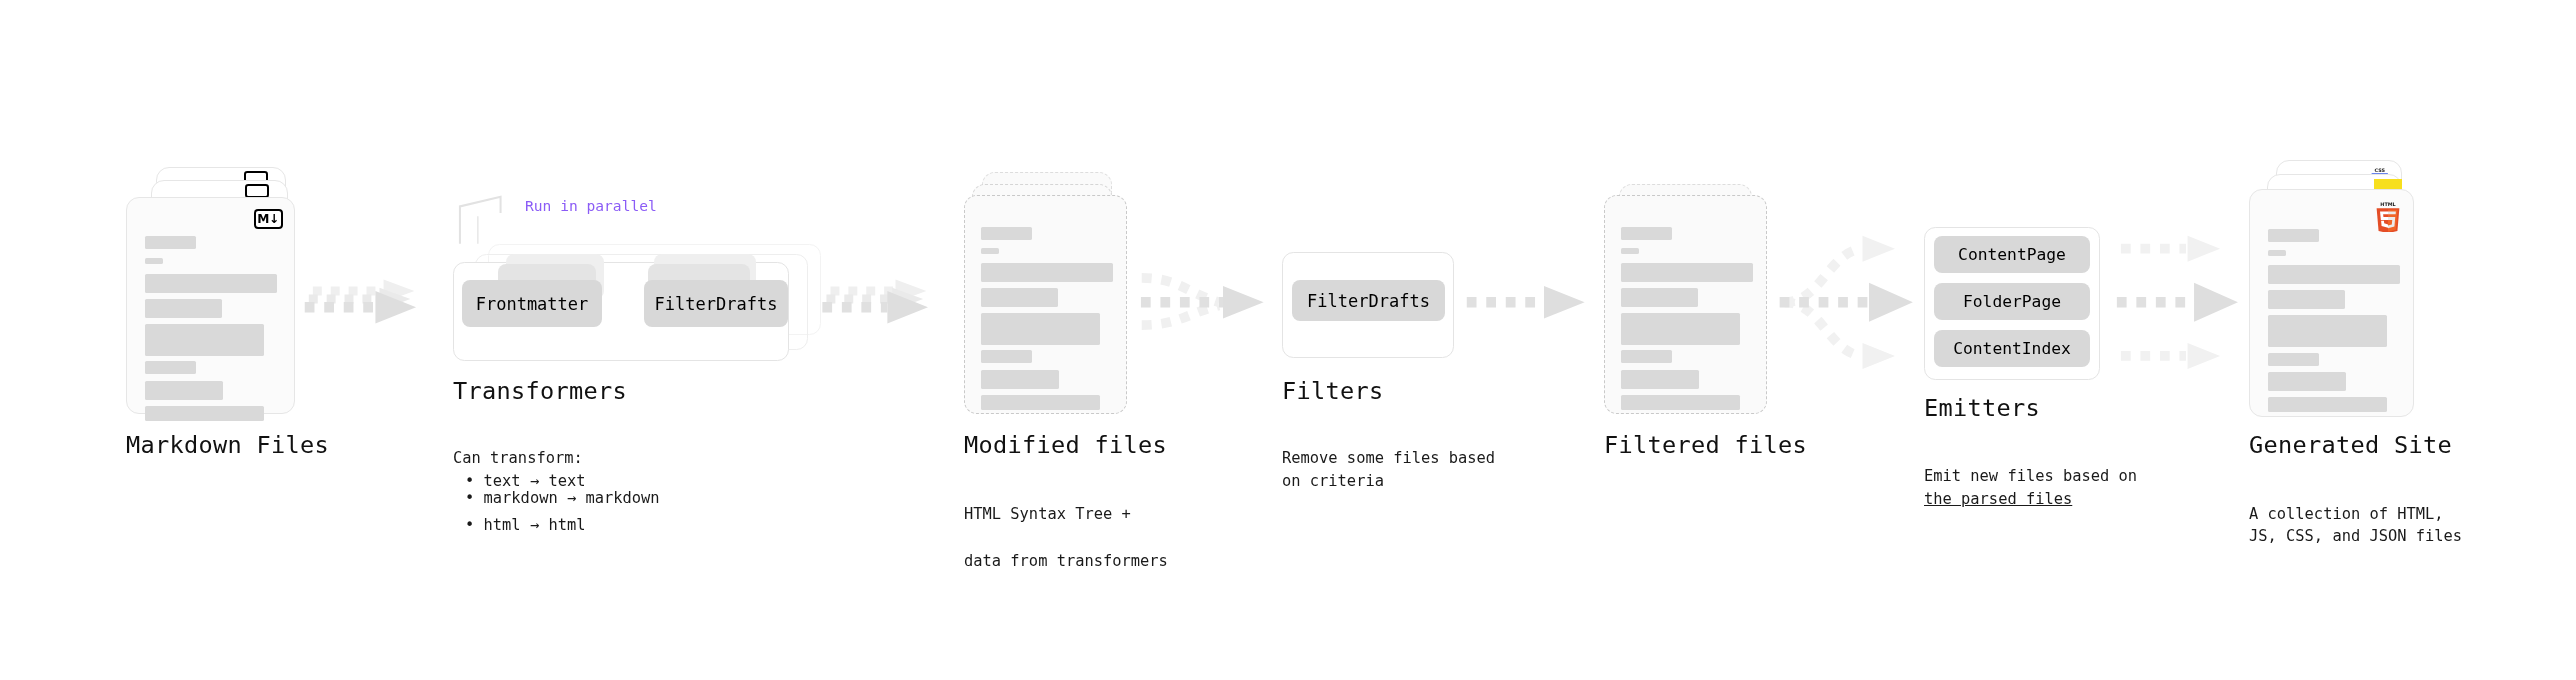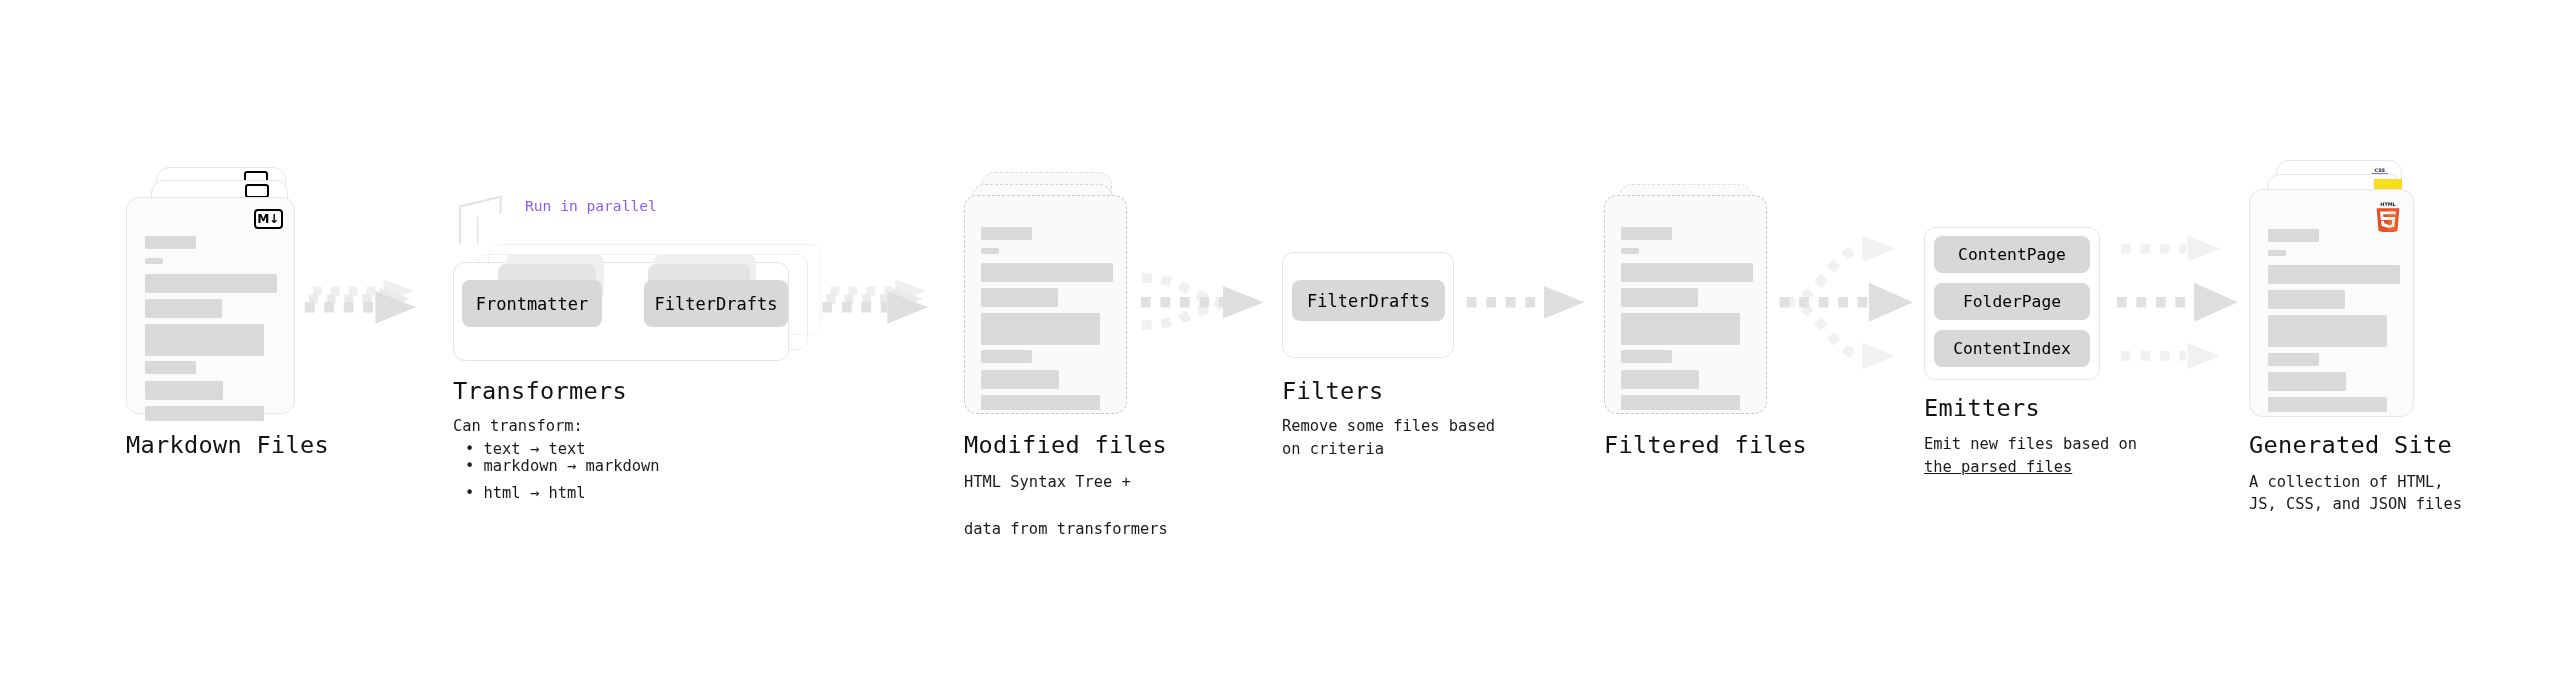--- a/index.html
+++ b/index.html
@@ -32,20 +32,21 @@
     color: #111111;
     white-space: nowrap;
   }
   .stage-desc {
     position: absolute;
     font-family: "DejaVu Sans Mono", "Liberation Mono", monospace;
     font-size: 15.4px;
     line-height: 23px;
     color: #1a1a1a;
     white-space: pre;
+    margin-top: 32px;
   }
 
   
   .doc-card {
     position: absolute;
     background: #fbfbfb;
     border: 1.6px solid #e6e6e6;
     border-radius: 13px;
     box-sizing: border-box;
   }

